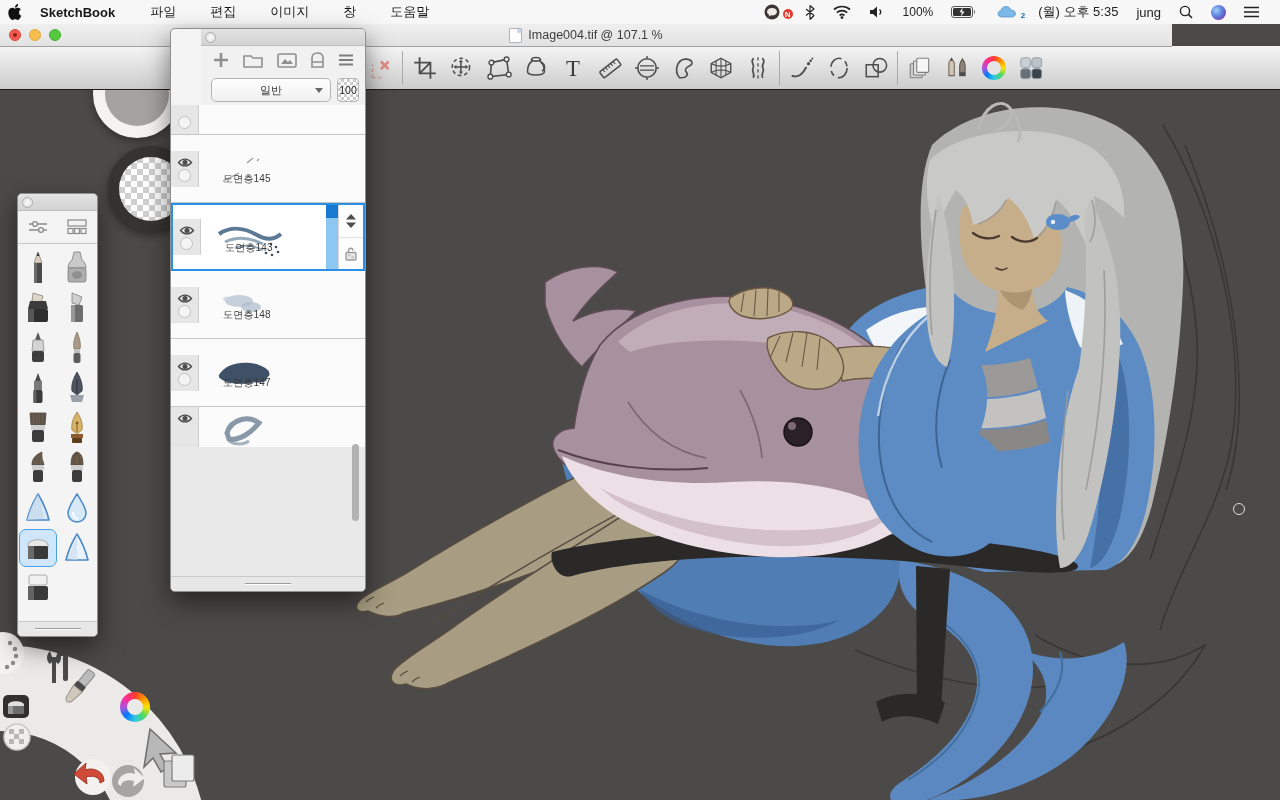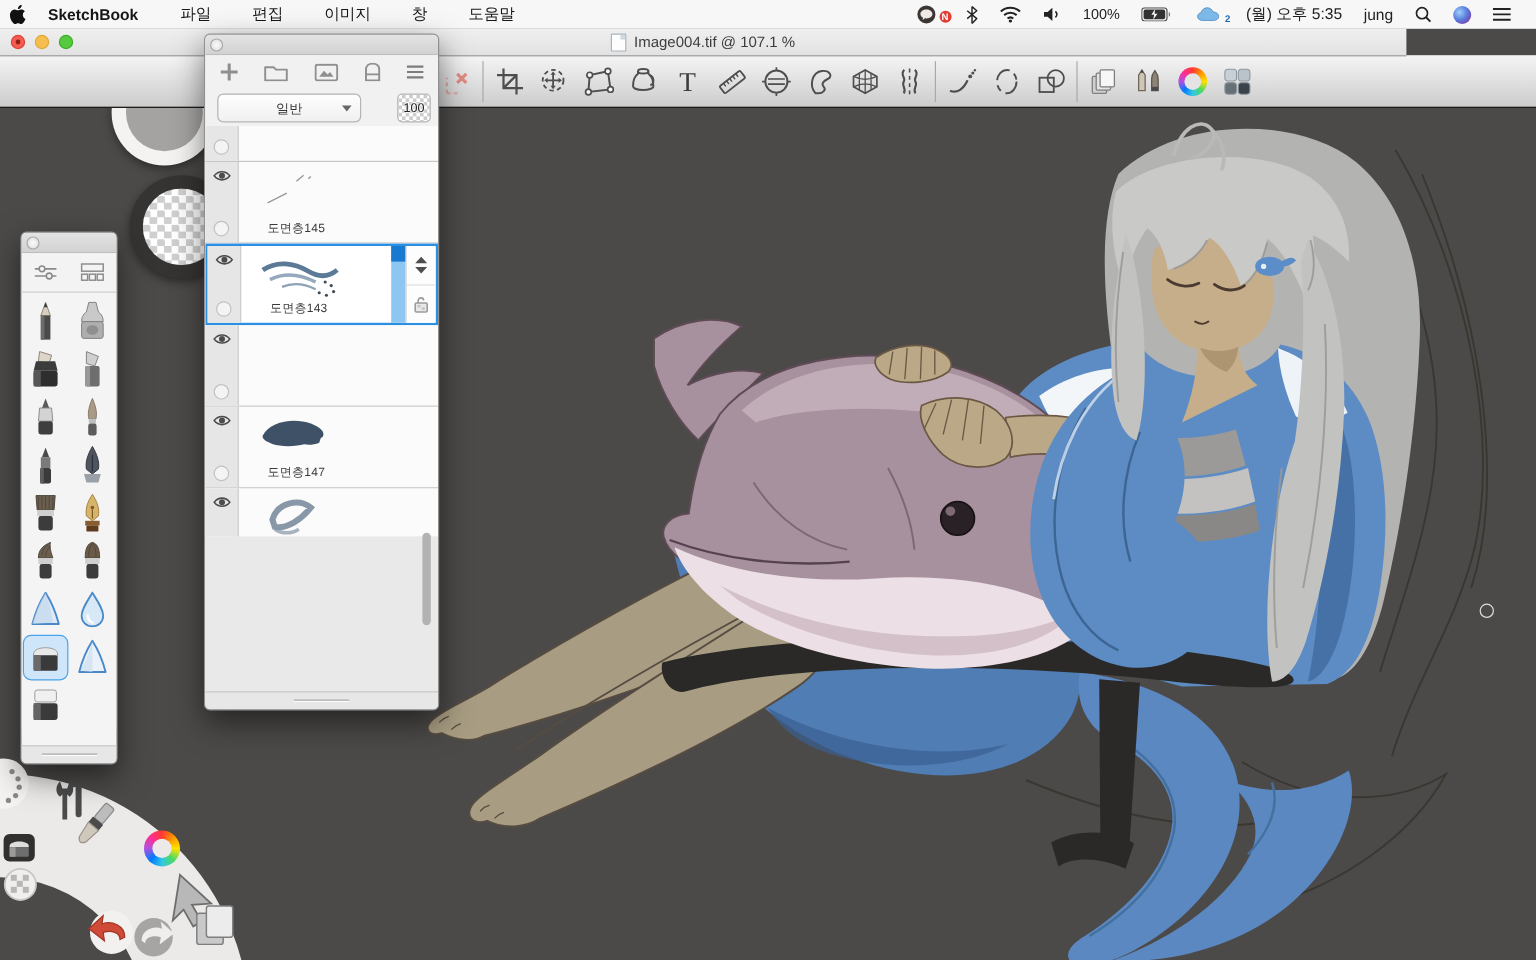--- a/index.html
+++ b/index.html
@@ -55,37 +55,37 @@
   .puck-color .inner{width:64px;height:64px;border-radius:50%;
               background:repeating-conic-gradient(#cfcfcf 0% 25%,#ffffff 0% 50%) 0 0/12px 12px;}
   
   .panel{position:absolute;background:#f4f4f4;border:1px solid #8f8f8f;border-radius:5px;
          box-shadow:0 10px 26px rgba(0,0,0,.5);overflow:hidden;box-sizing:border-box;}
   .panel-titlebar{height:16px;background:linear-gradient(#e3e3e3,#d2d2d2);border-bottom:1px solid #bdbdbd;
                   display:flex;align-items:center;padding-left:4px;}
   .panel-dot{width:11px;height:11px;border-radius:50%;background:radial-gradient(#fafafa,#dcdcdc);
              border:1px solid #ababab;box-sizing:border-box;}
   
-  #layersPanel{left:170px;top:28px;width:196px;height:564px;z-index:60;}
+  #layersPanel{left:170px;top:28px;width:196px;height:564px;z-index:60;padding-left:30px;}
   .lp-iconrow{height:28px;background:#f1f1f1;display:flex;align-items:center;justify-content:space-between;
               padding:0 12px;border-bottom:0;}
   .lp-blendrow{height:32px;background:#f1f1f1;display:flex;align-items:center;gap:6px;padding:0 6px;
                border-bottom:1px solid #c6c6c6;}
   .blend-select{flex:0 0 118px;height:22px;border:1px solid #b5b5b5;border-radius:5px;
                 background:linear-gradient(#fefefe,#f0f0f0);display:flex;align-items:center;justify-content:center;
                 font-size:11px;color:#333;position:relative;margin-left:4px;}
   .blend-caret{position:absolute;right:7px;top:9px;width:0;height:0;border-left:4px solid transparent;
                border-right:4px solid transparent;border-top:5px solid #666;}
   .opacity-box{margin-left:auto;width:26px;height:22px;border:1px solid #b5b5b5;border-radius:4px;
                background:repeating-conic-gradient(#cccccc 0% 25%,#ffffff 0% 50%) 0 0/6px 6px;
                display:flex;align-items:center;justify-content:center;font-size:10.5px;color:#222;
                text-shadow:0 0 2px #fff,0 0 2px #fff;}
   .layer-list{position:absolute;top:76px;left:0;right:0;bottom:14px;overflow:hidden;background:#e9e9e9;}
   .layer-row{display:flex;border-bottom:1px solid #c6c6c6;background:#fbfbfb;position:relative;box-sizing:border-box;}
-  .row-h{height:68px;} .row-partial-top{height:30px;} .row-partial-bottom{height:40px;border-bottom:none;}
+  .row-h{height:68px;align-items:center;} .row-partial-top{height:30px;} .row-partial-bottom{height:40px;border-bottom:none;}
   .vis-col{width:28px;background:#e6e6e6;border-right:1px solid #cdcdcd;display:flex;flex-direction:column;
            align-items:center;justify-content:space-between;padding:5px 0;box-sizing:border-box;}
   .radio{width:13px;height:13px;border-radius:50%;border:1px solid #c2c2c2;background:#f4f4f4;box-sizing:border-box;}
   .layer-body{flex:1;position:relative;padding:4px 0 0 14px;}
   .layer-label{position:absolute;left:24px;bottom:5px;font-size:10px;color:#3a3a3a;letter-spacing:.2px;}
   .layer-row.selected{border:2px solid #2b8fe4;background:#ffffff;}
   .sel-slider{position:absolute;right:24px;top:0;bottom:0;width:13px;background:#8ec6f2;}
   .sel-slider::before{content:"";position:absolute;left:0;right:0;top:0;height:13px;background:#1779d0;}
   .sel-icons{position:absolute;right:0;top:0;bottom:0;width:24px;background:#fdfdfd;border-left:1px solid #d6d6d6;
              display:flex;flex-direction:column;}
@@ -554,20 +554,28 @@
     <div class="layer-row row-h">
       <div class="vis-col">
         <span>
             <svg width="16" height="13" viewBox="0 0 16 13">
               <path d="M1.5,6.5 C5,2 11,2 14.5,6.5 C11,11 5,11 1.5,6.5 Z" stroke="#4c4c4c" stroke-width="1.3" fill="none"></path>
               <circle cx="8" cy="6.5" r="2.5" fill="#4c4c4c"></circle>
             </svg>
           </span>
         <span class="radio"></span>
       </div>
+      <div class="layer-body">
+        <svg width="64" height="40" viewBox="0 0 64 40">
+          <ellipse cx="26" cy="14" rx="14" ry="6" fill="#b9c6d4" opacity="0.8"></ellipse>
+          <ellipse cx="38" cy="20" rx="10" ry="5" fill="#a9b9cb" opacity="0.7"></ellipse>
+          <ellipse cx="14" cy="12" rx="4" ry="2.5" fill="#c8d2dd" opacity="0.7"></ellipse>
+        </svg>
+        <span class="layer-label">도면층148</span>
+      </div>
     </div>
 
     <div class="layer-row row-h">
       <div class="vis-col">
         <span>
             <svg width="16" height="13" viewBox="0 0 16 13">
               <path d="M1.5,6.5 C5,2 11,2 14.5,6.5 C11,11 5,11 1.5,6.5 Z" stroke="#4c4c4c" stroke-width="1.3" fill="none"></path>
               <circle cx="8" cy="6.5" r="2.5" fill="#4c4c4c"></circle>
             </svg>
           </span>

